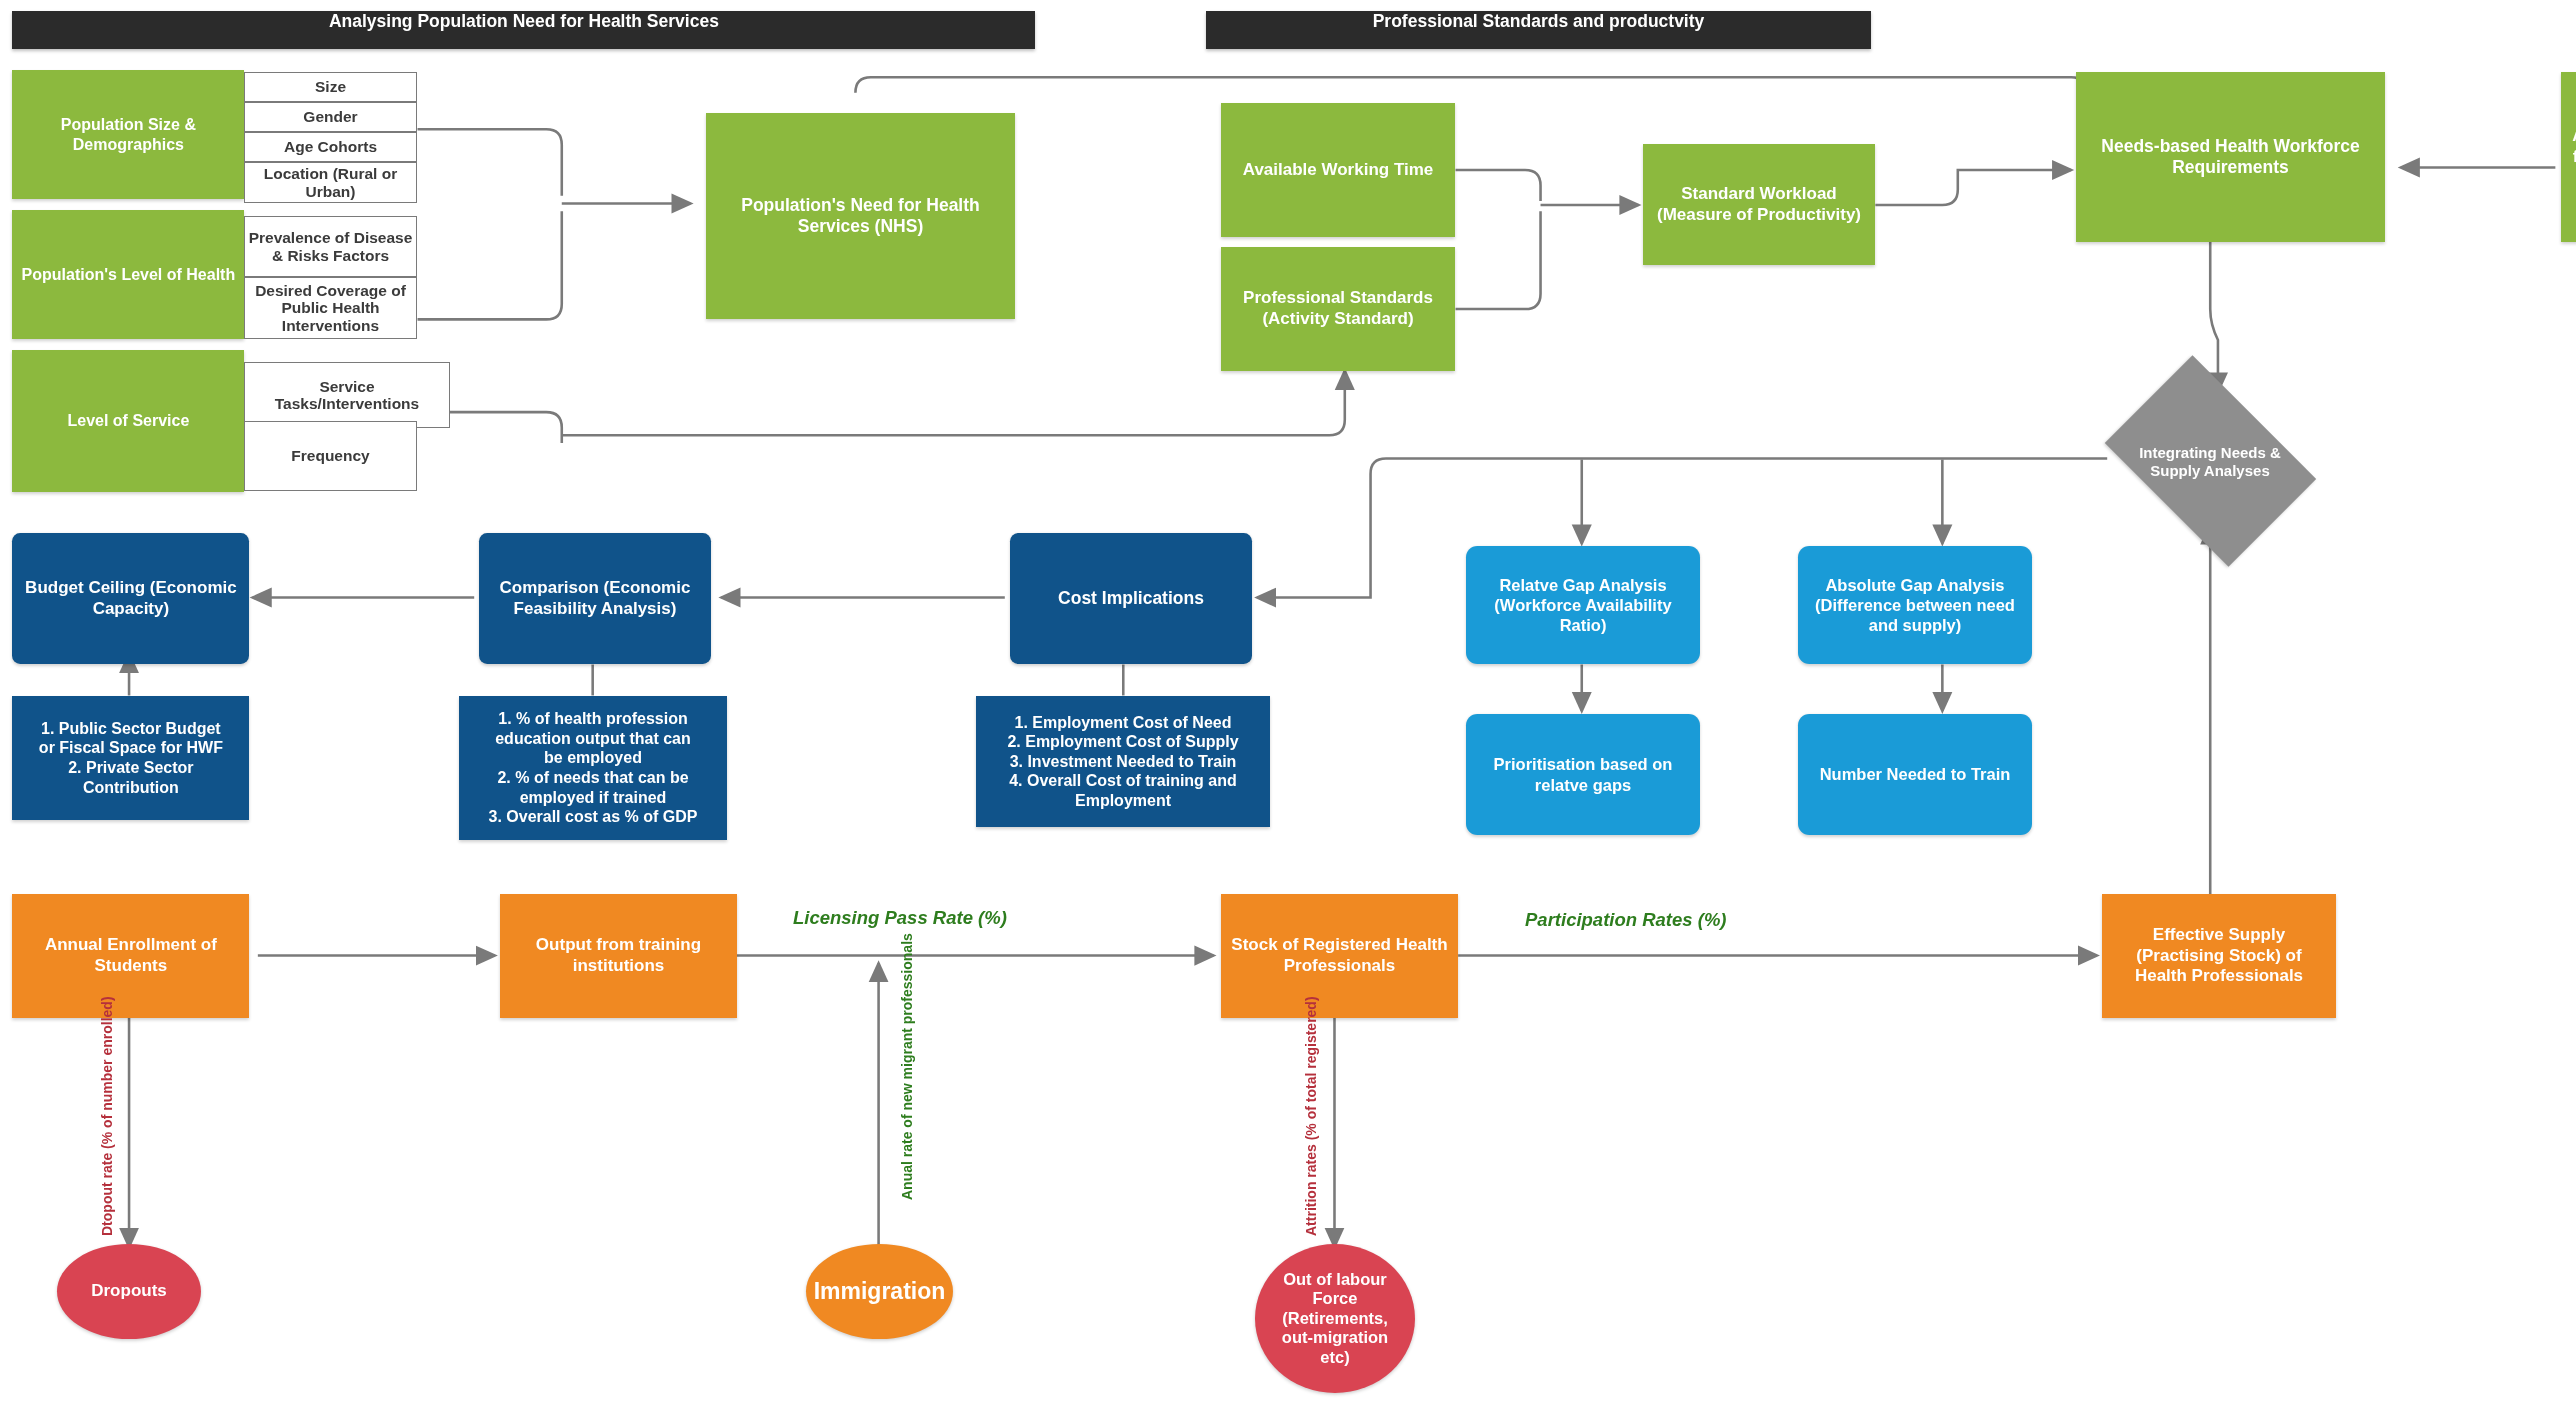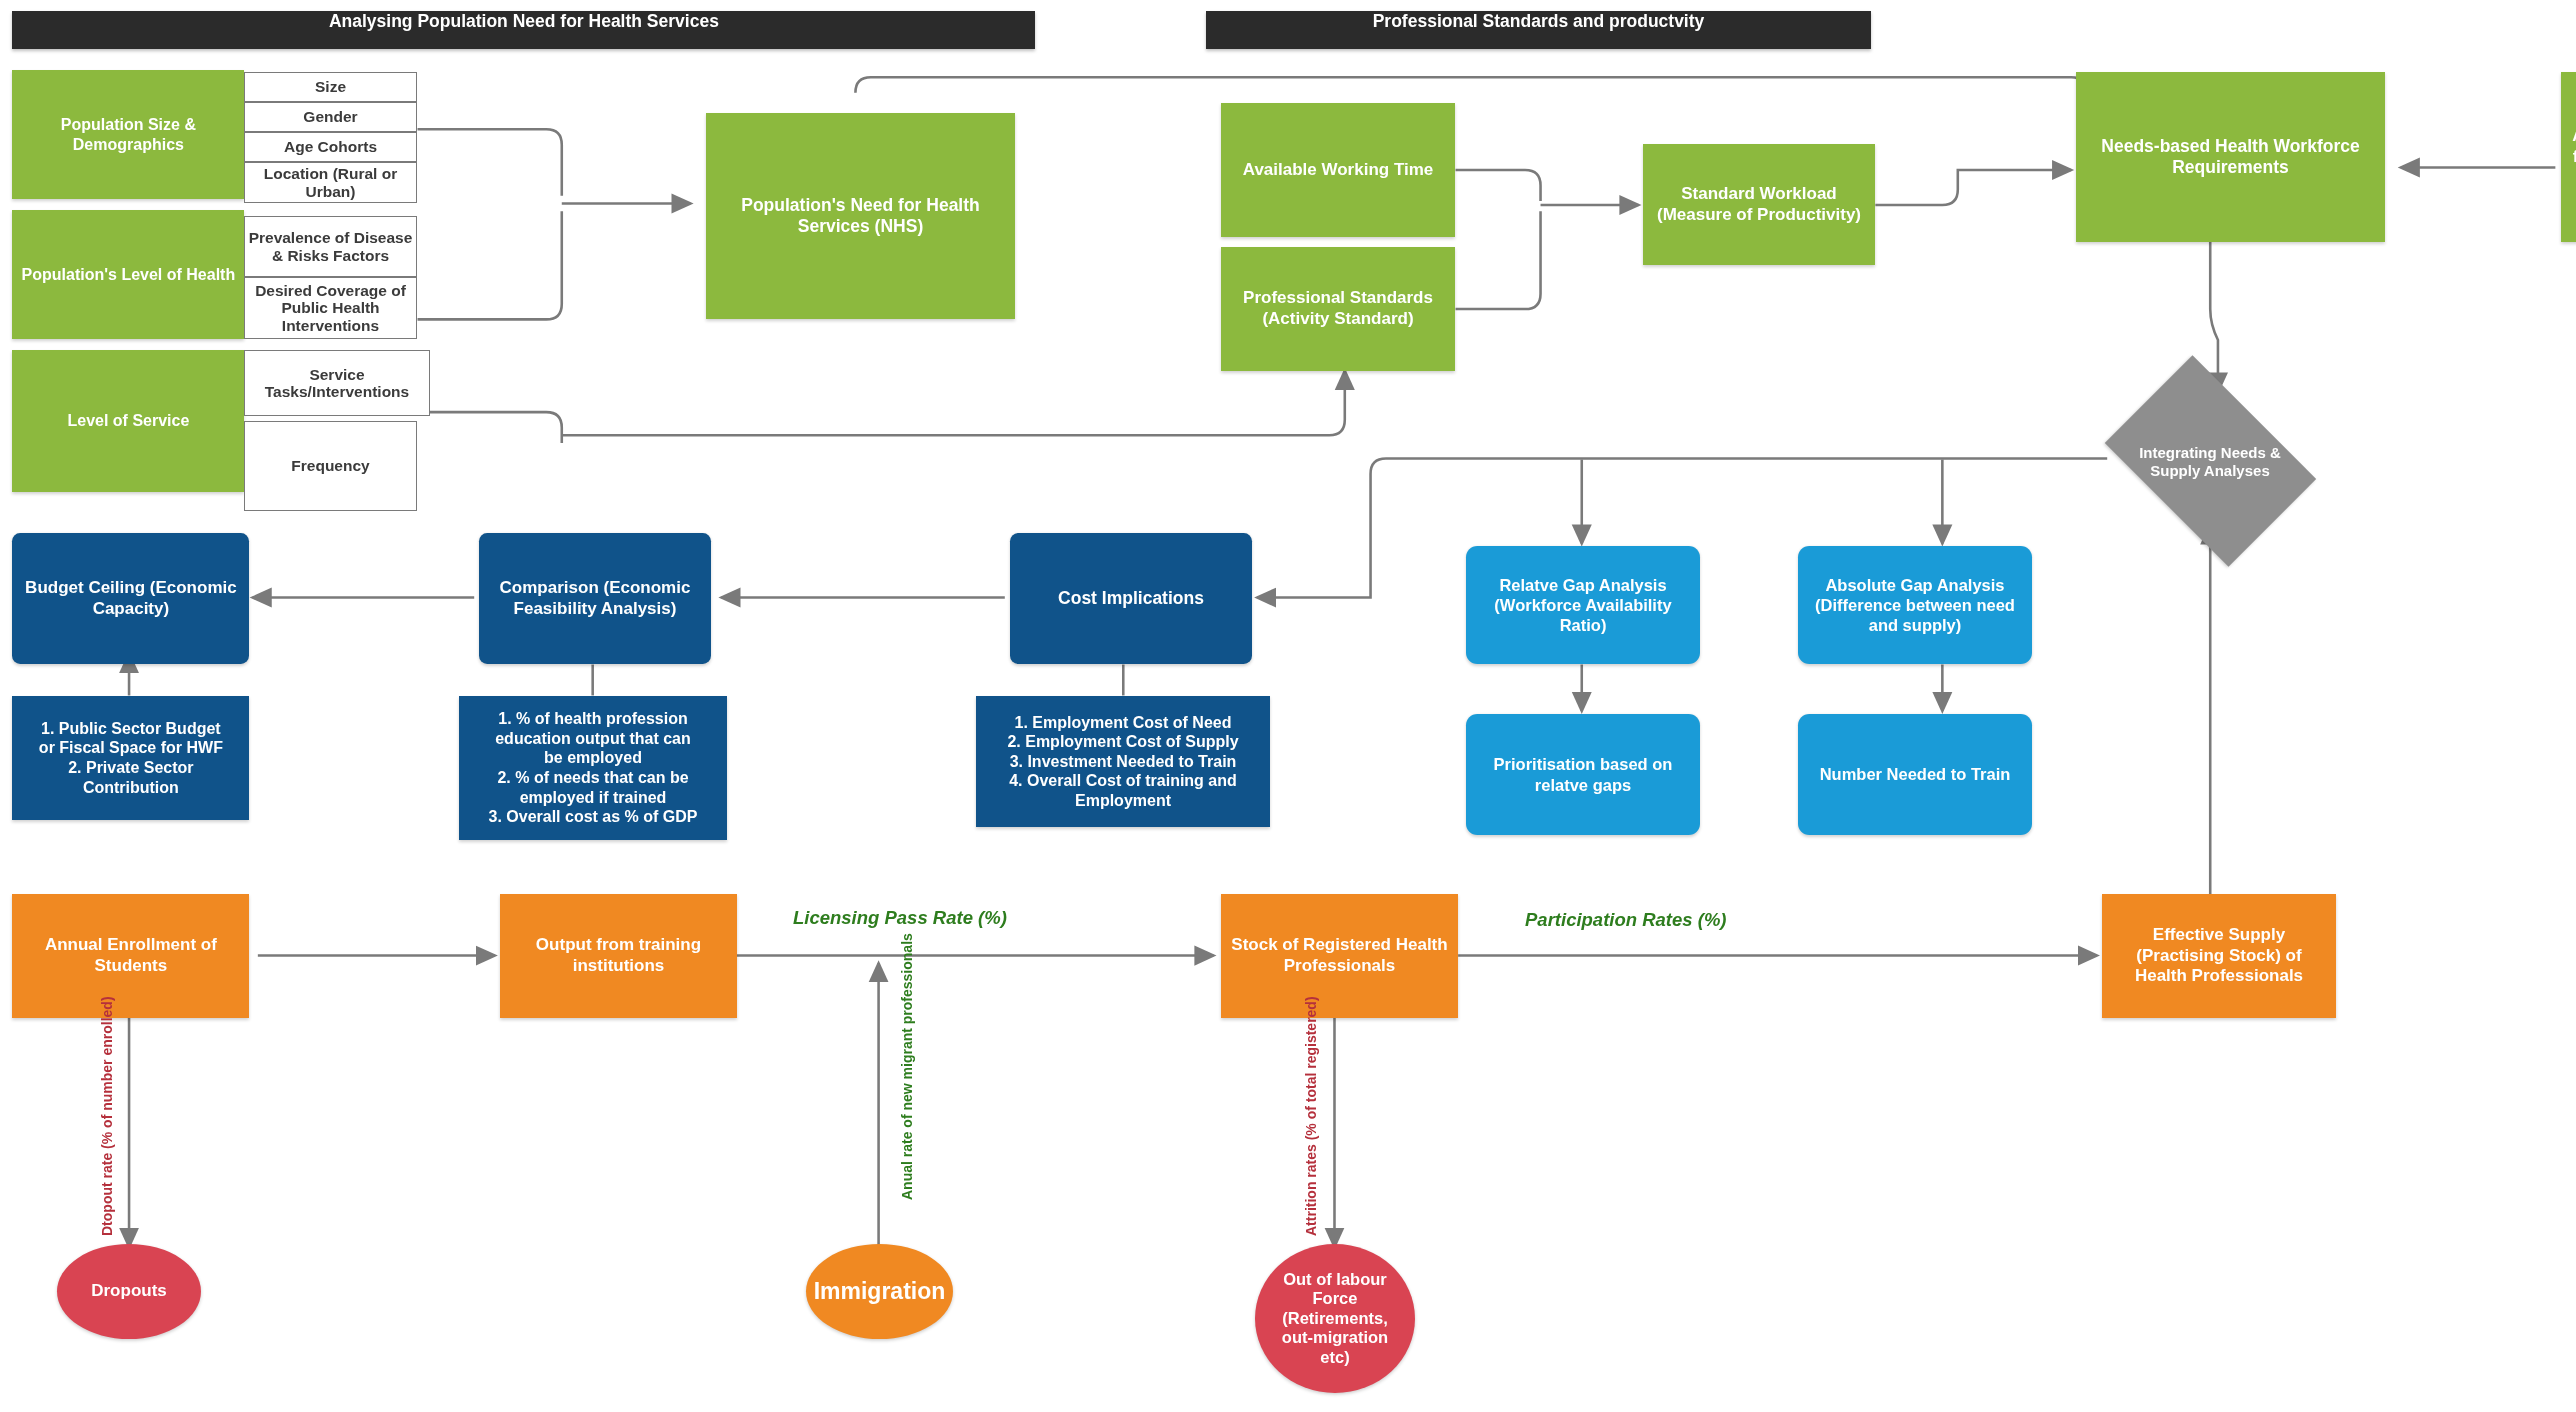--- a/index.html
+++ b/index.html
@@ -188,24 +188,24 @@
   <div class="subbox" style="left:244px;top:216px;width:173px;height:61px;justify-content:center;">
     <span>Prevalence of Disease &amp; Risks Factors</span>
   </div>
   <div class="subbox" style="left:244px;top:277px;width:173px;height:62px;">
     <span>Desired Coverage of Public Health Interventions</span>
   </div>
 
   <div class="node green" style="left:12.4px;top:350px;width:232px;height:142px;font-size:16px;font-weight:600;">
     <span>Level of Service</span>
   </div>
-  <div class="subbox" style="left:244px;top:350px;width:186px;height:66px;">
+  <div class="subbox" style="left:244px;top:362px;width:206px;height:66px;">
     <span>Service Tasks/Interventions</span>
   </div>
-  <div class="subbox" style="left:244px;top:421px;width:173px;height:90px;">
+  <div class="subbox" style="left:244px;top:421px;width:173px;height:70px;">
     <span>Frequency</span>
   </div>
 
   <div class="node green" style="left:706px;top:113px;width:309px;height:206px;font-size:17.5px;font-weight:600;">
     <span>Population's Need for Health Services (NHS)</span>
   </div>
 
   <div class="node green" style="left:1221px;top:103px;width:234px;height:134px;font-size:17px;font-weight:600;">
     <span>Available Working Time</span>
   </div>

